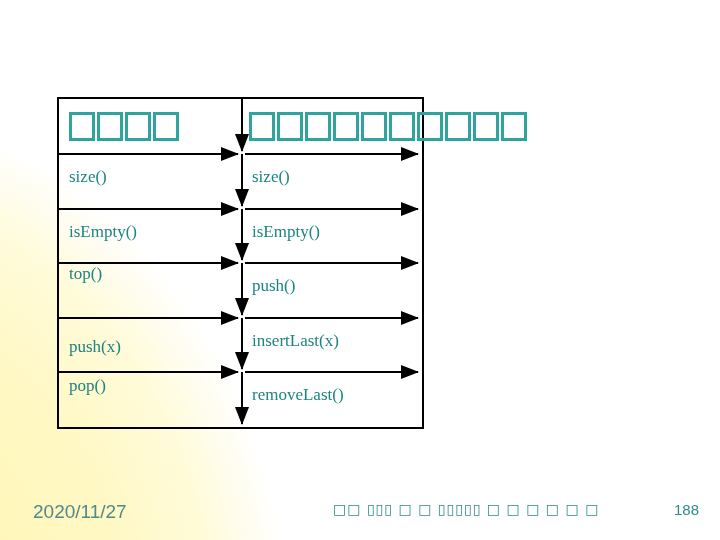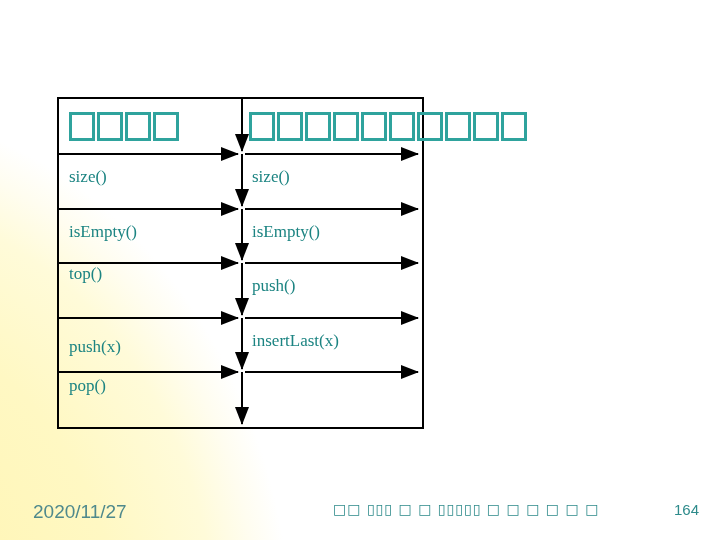--- a/index.html
+++ b/index.html
@@ -113,19 +113,20 @@
     <div class="cell-text col-left" style="top:124px">isEmpty()</div>
     <div class="cell-text col-right" style="top:124px">isEmpty()</div>
 
     <div class="cell-text col-left" style="top:166px">top()</div>
     <div class="cell-text col-right" style="top:178px">push()</div>
 
     <div class="cell-text col-left" style="top:239px">push(x)</div>
     <div class="cell-text col-right" style="top:233px">insertLast(x)</div>
 
     <div class="cell-text col-left" style="top:278px">pop()</div>
+    <div class="cell-text col-right" style="top:287px">removeLast()</div>
   </div>
 
   <div class="footer-date">2020/11/27</div>
   <div class="footer-center">□□ ▯▯▯ □ □ ▯▯▯▯▯ □ □ □ □ □ □</div>
-  <div class="footer-page">164</div>
+  <div class="footer-page">188</div>
 
 </div>
 
 </body></html>

